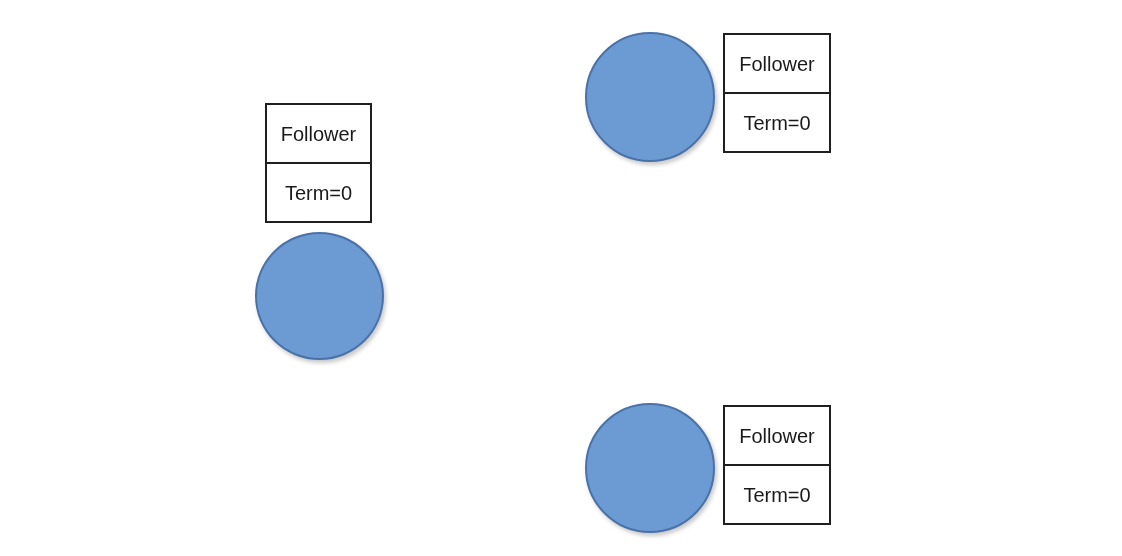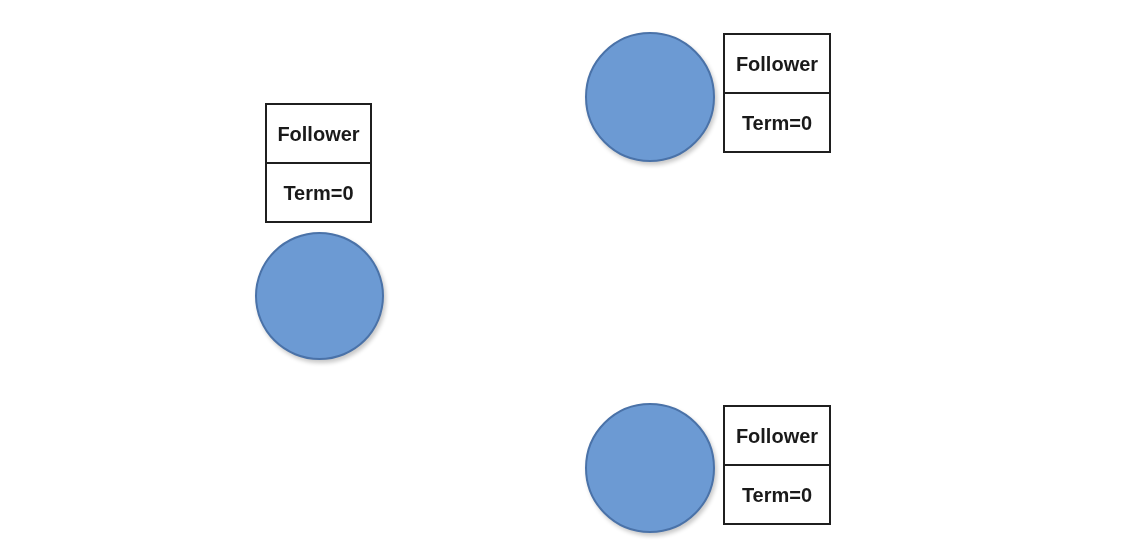--- a/index.html
+++ b/index.html
@@ -35,21 +35,20 @@
     flex-direction:column;
   }
   .label-cell{
     flex:1;
     display:flex;
     align-items:center;
     justify-content:center;
     font-size:20px;
     line-height:1;
     white-space:nowrap;
-    font-weight:bold;
   }
   .label-cell.top{
     border-bottom:2px solid var(--box-border);
   }
   
   .circle-1{left:255px;top:232px;width:129px;height:128px;}
   .box-1{left:265px;top:103px;width:107px;height:120px;}
   
   .circle-2{left:585px;top:32px;width:130px;height:130px;}
   .box-2{left:723px;top:33px;width:108px;height:120px;}

